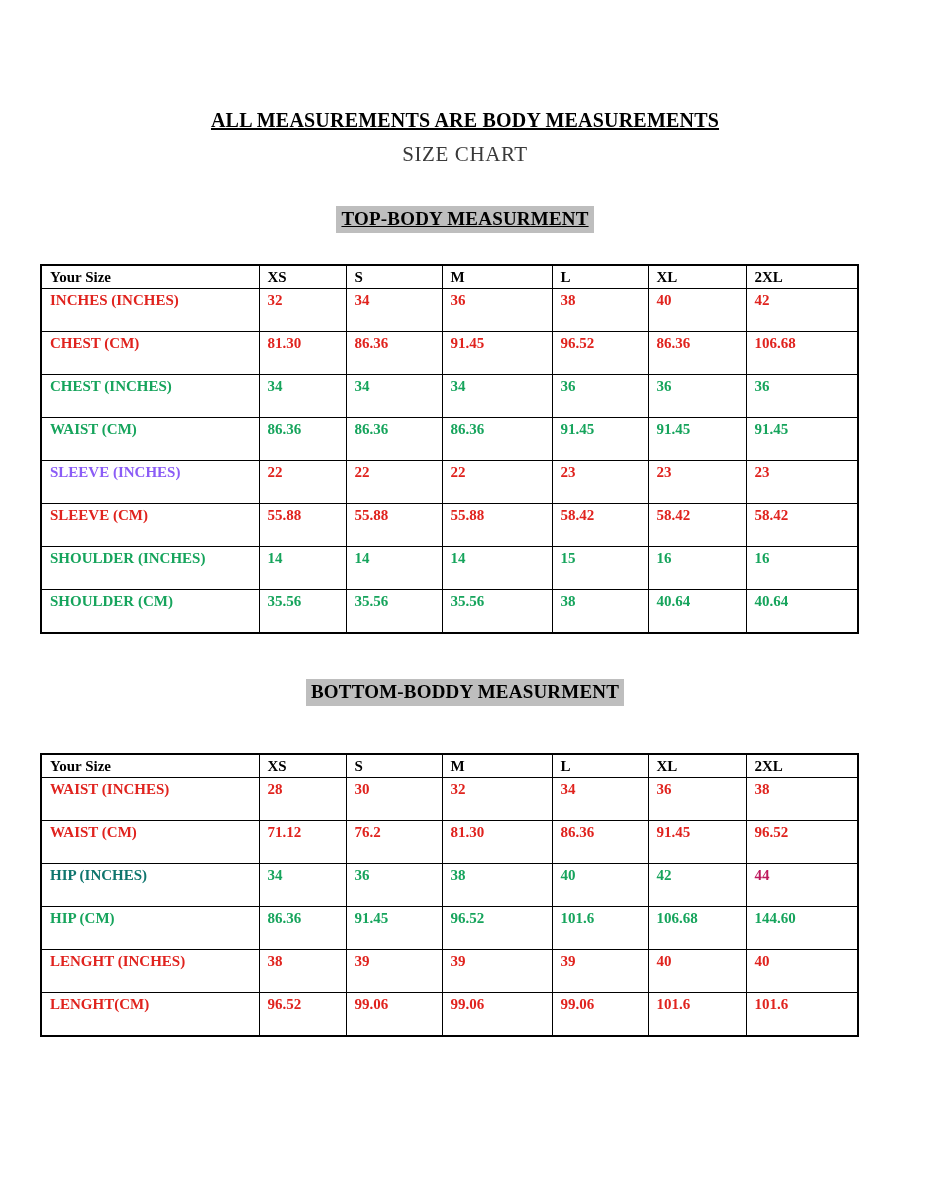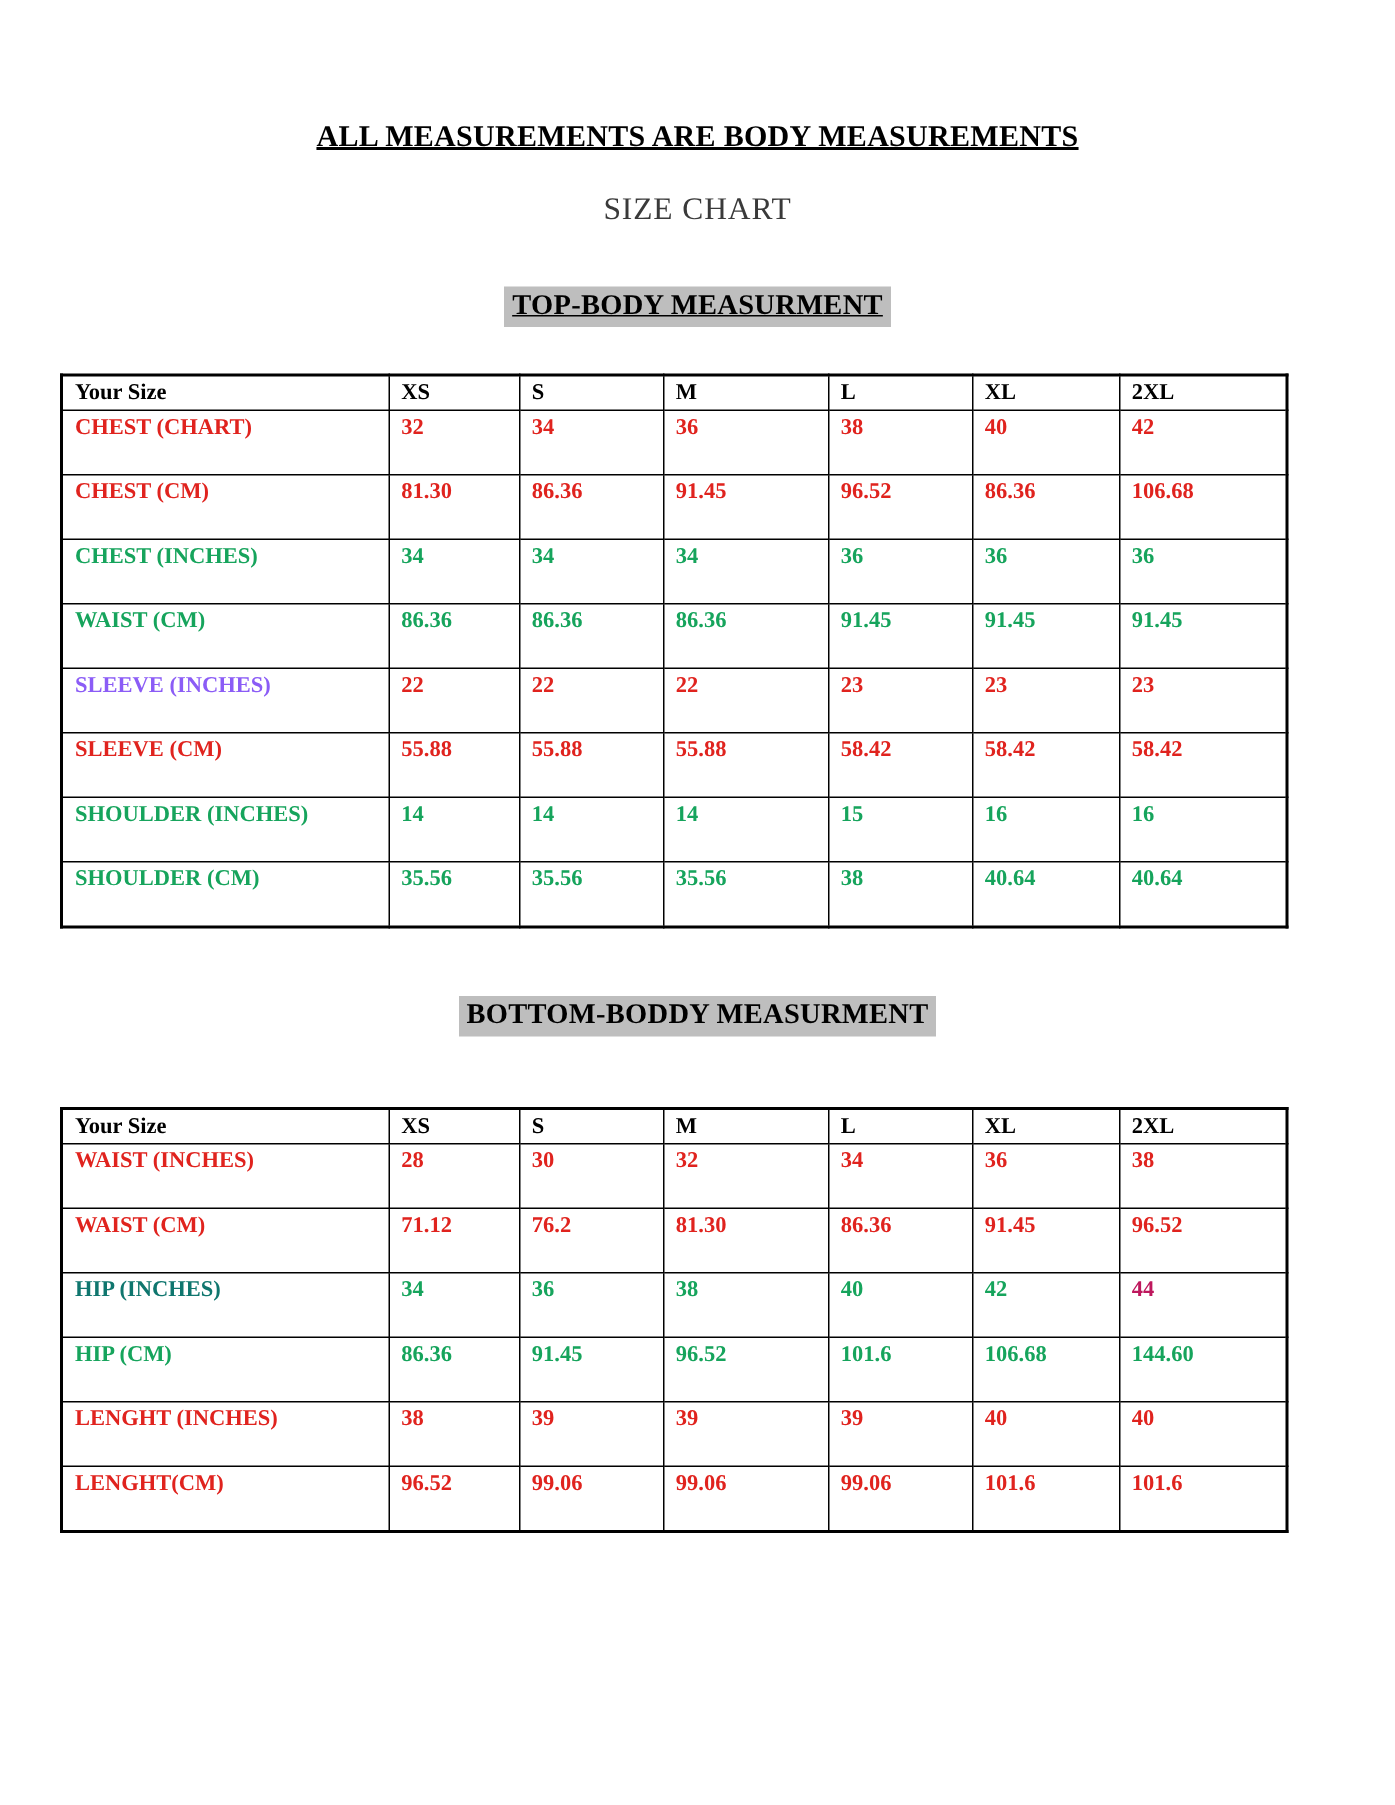--- a/index.html
+++ b/index.html
@@ -6,29 +6,29 @@
   .page {
     width: 930px;
     height: 1203px;
     background: #ffffff;
     font-family: "Liberation Serif", serif;
     color: #000;
     overflow: hidden;
   }
   .title {
     margin: 0;
-    padding-top: 80px;
+    padding-top: 109px;
     text-align: center;
     font-size: 20px;
     font-weight: bold;
     text-decoration: underline;
     letter-spacing: 0.2px;
   }
   .subtitle {
-    margin: 16px;
+    margin: 2px;
     padding-top: 8px;
     text-align: center;
     font-size: 21px;
     font-weight: normal;
     color: #3a3a3a;
     letter-spacing: 0.6px;
   }
   .heading-wrap { text-align: center; margin-top: 39px; }
   .heading-wrap.second { margin-top: 45px; }
   .heading {
@@ -91,21 +91,21 @@
           <th>XS</th>
           <th>S</th>
           <th>M</th>
           <th>L</th>
           <th>XL</th>
           <th>2XL</th>
         </tr>
       </thead>
       <tbody>
         <tr>
-          <td style="color: rgb(224, 35, 30);">CHEST (CHART)</td>
+          <td style="color: rgb(224, 35, 30);">INCHES (INCHES)</td>
           <td style="color: rgb(224, 35, 30);">32</td>
           <td style="color: rgb(224, 35, 30);">34</td>
           <td style="color: rgb(224, 35, 30);">36</td>
           <td style="color: rgb(224, 35, 30);">38</td>
           <td style="color: rgb(224, 35, 30);">40</td>
           <td style="color: rgb(224, 35, 30);">42</td>
         </tr>
         <tr>
           <td style="color: rgb(224, 35, 30);">CHEST (CM)</td>
           <td style="color: rgb(224, 35, 30);">81.30</td>

